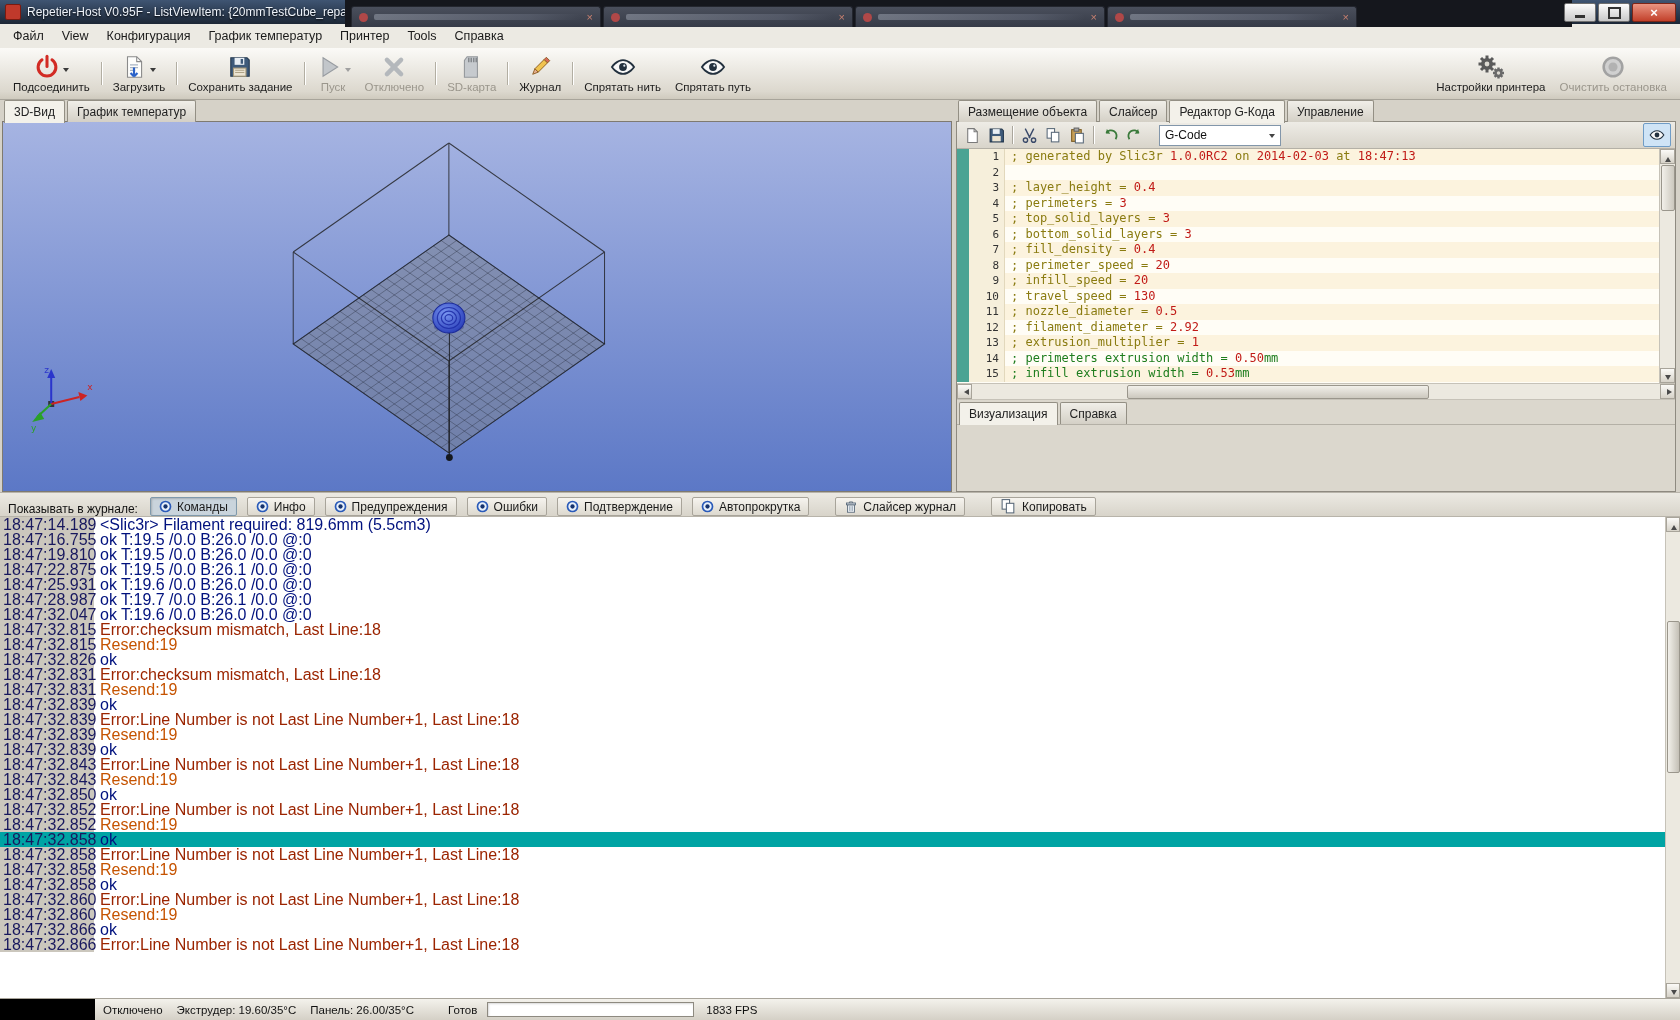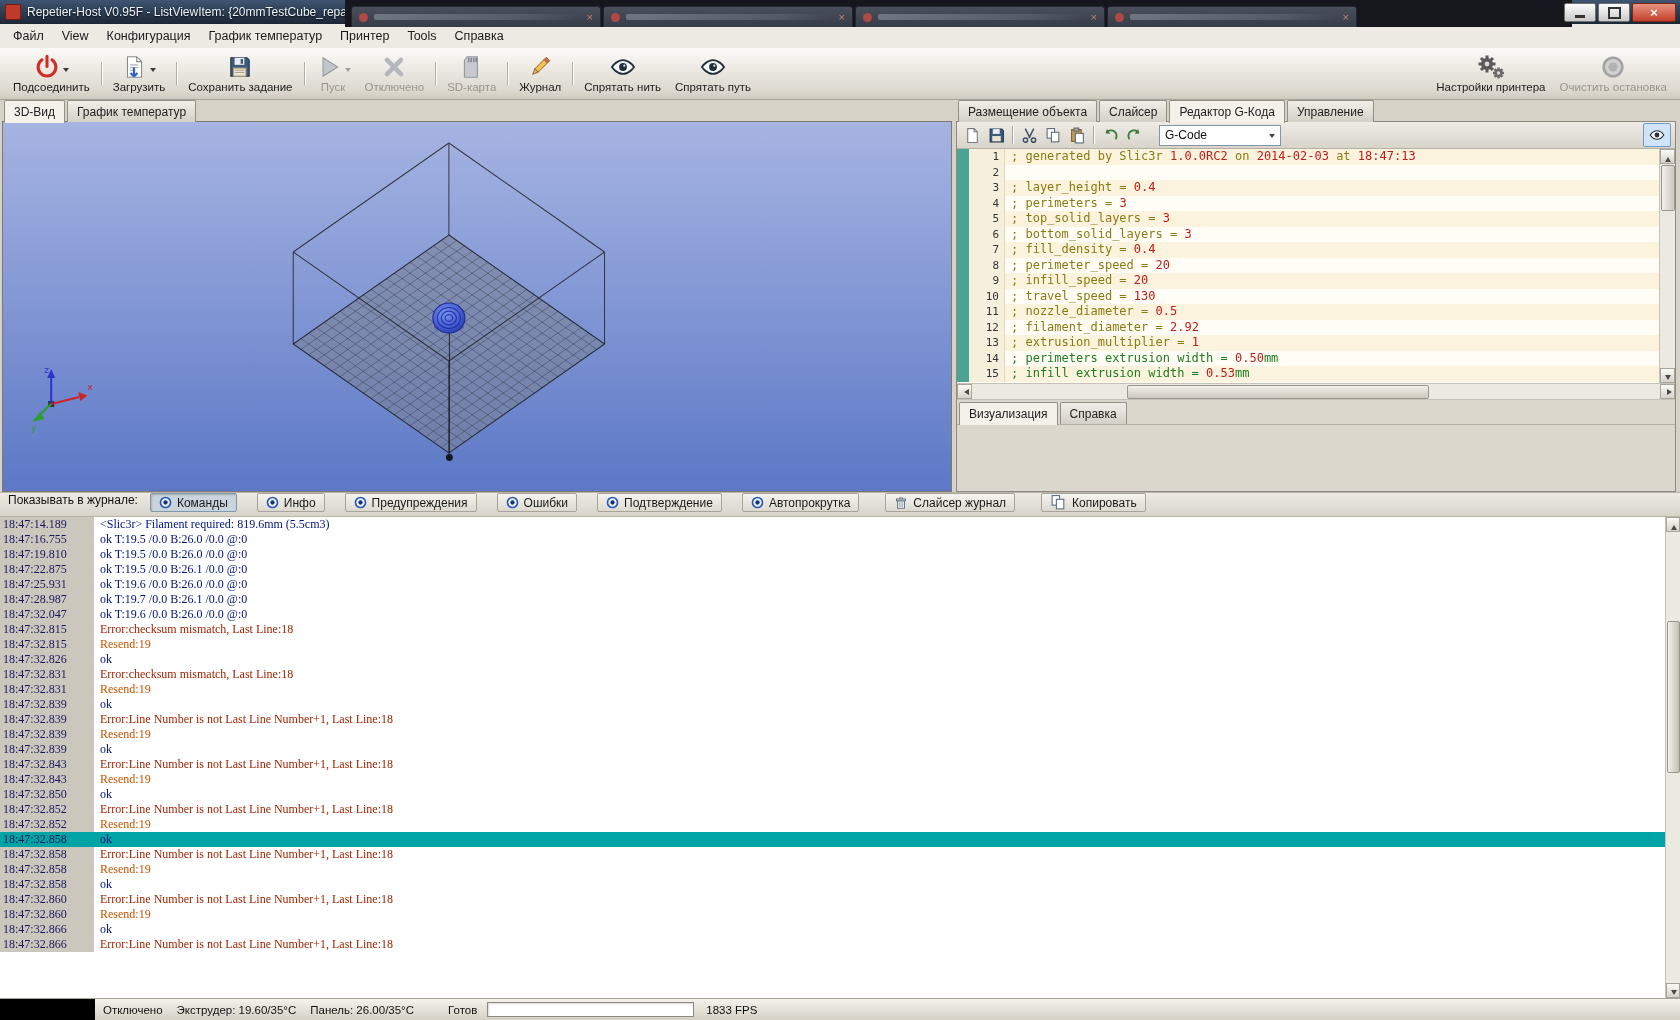--- a/index.html
+++ b/index.html
@@ -98,30 +98,30 @@
   .radio{display:flex;align-items:center}
   .rdot{width:12px;height:12px;border-radius:50%;border:1px solid #6a6a6a;
     background:radial-gradient(#fff,#e6e6e6);margin-right:5px;position:relative;flex:none}
   .radio.checked .rdot::after{content:"";position:absolute;left:3px;top:3px;width:5px;height:5px;border-radius:50%;background:#2a2a2a}
   .spacer{flex:1}
   .ed-status{height:19px;flex:none;display:flex;align-items:center;gap:14px;padding:0 8px;font-size:12px;color:#111}
 
   
   .logbar{position:absolute;top:492px;left:0;width:100%;height:25px;box-sizing:border-box;
     background:linear-gradient(#eceae3,#d8d4ca);border-top:1px solid #b8b4aa;border-bottom:1px solid #b8b4aa;
-    display:flex;align-items:flex-start;gap:6px;padding:0 8px}
+    display:flex;align-items:flex-end;gap:6px;padding:0 8px}
   .lbl{font-size:12px;margin-right:6px}
-  #log-toggles{display:flex;gap:20px}
+  #log-toggles{display:flex;gap:10px}
   .lbtn{display:flex;align-items:center;gap:5px;height:19px;padding:0 8px;font-size:12px;font-family:inherit;
     background:linear-gradient(#f6f4ef,#ddd9cf);border:1px solid #a8a49a;border-radius:2px;color:#1a1a1a}
   .lbtn.pressed{background:#c9d4dc;border-color:#7f99ab;box-shadow:inset 1px 1px 2px rgba(0,0,0,.18)}
   .lbtn.action{margin-left:20px}
   .licon{display:flex;align-items:center}
   .log{position:absolute;top:517px;left:0;width:1666px;height:481px;background:#fff;overflow:hidden}
-  .logrow{display:flex;height:15px;line-height:15px;font-family:Liberation Serif, serif;font-size:12px}
+  .logrow{display:flex;height:15px;line-height:15px;font-family:Liberation Sans, sans-serif;font-size:16px}
   .ltime{width:94px;flex:none;background:#cbc7bd;color:#18185e;padding-left:3px;box-sizing:border-box}
   .lmsg{padding-left:6px;white-space:pre}
   .t-info .lmsg,.t-ok .lmsg{color:#00117e}
   .t-err .lmsg{color:#9b2400}
   .t-res .lmsg{color:#c55300}
   .logrow.sel,.logrow.sel .ltime{background:#00a4a4}
   .log-vscroll{position:absolute;top:517px;right:0;width:14px;height:481px;background:#ece9e0;border-left:1px solid #c6c2b8}
   .log-vscroll .sarr{width:14px}
   .lthumb{position:absolute;left:1px;top:104px;width:11px;height:150px;
     background:linear-gradient(90deg,#f2f0ea,#c4c0b6);border:1px solid #9a968c;border-radius:2px}

